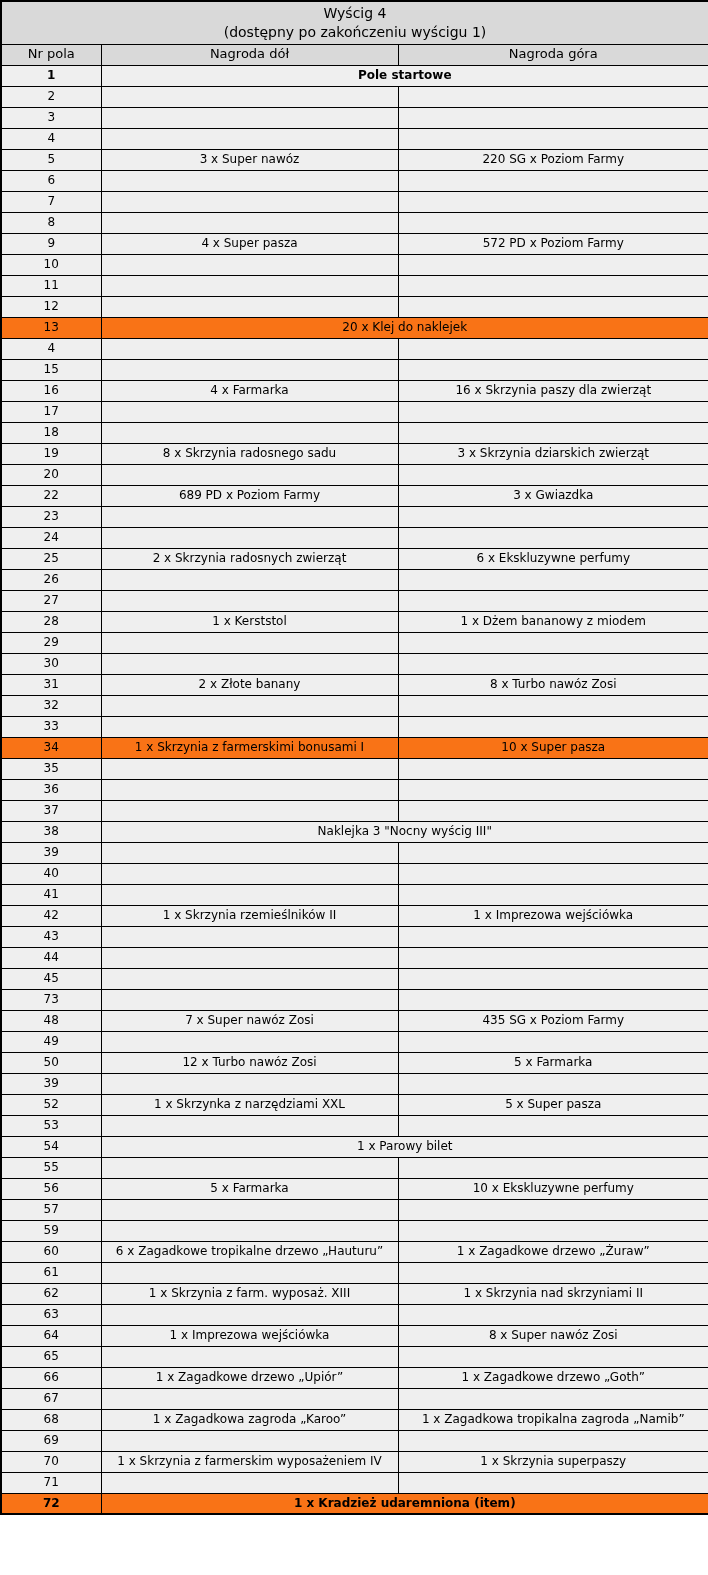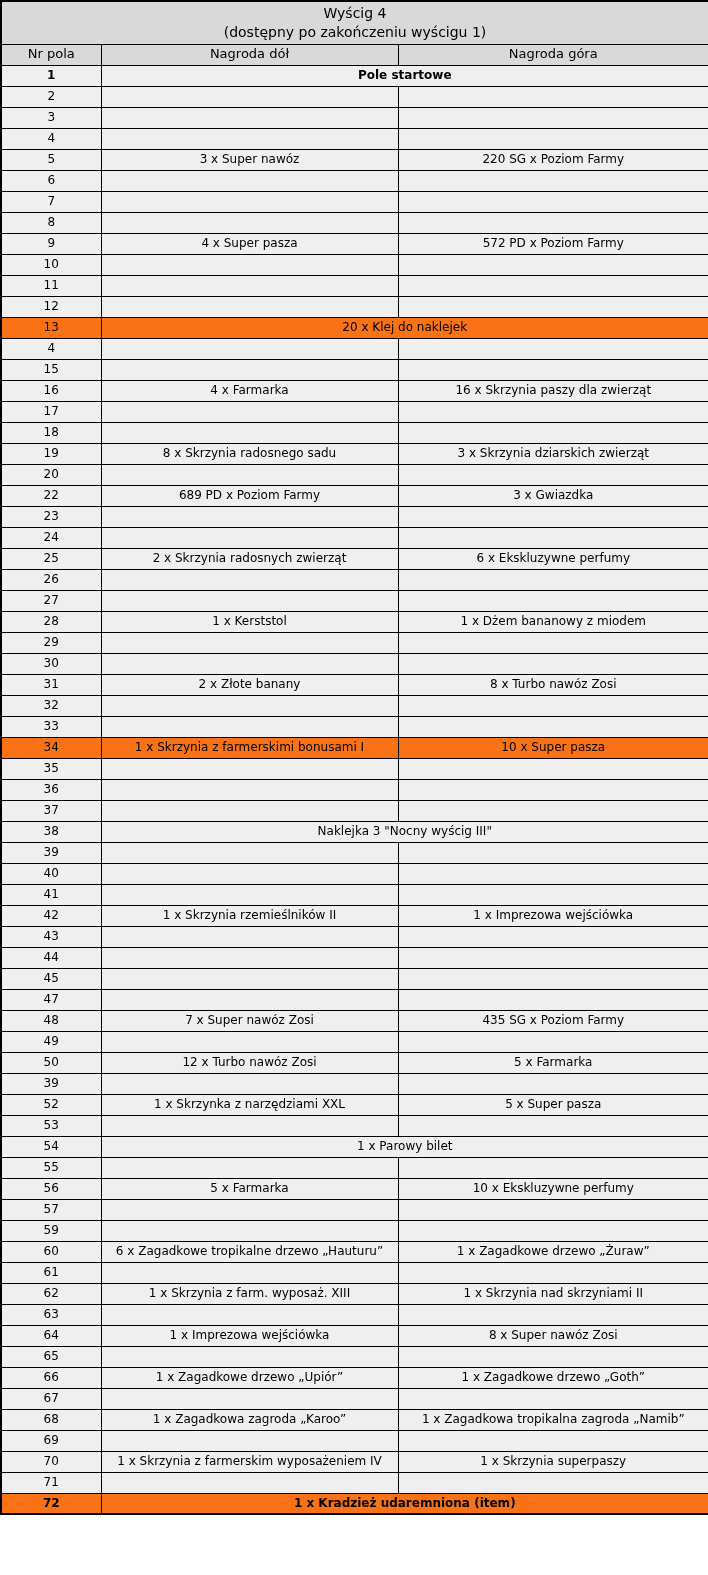--- a/index.html
+++ b/index.html
@@ -278,21 +278,21 @@
         <td>44</td>
         <td></td>
         <td></td>
       </tr>
       <tr>
         <td>45</td>
         <td></td>
         <td></td>
       </tr>
       <tr>
-        <td>47</td>
+        <td>73</td>
         <td></td>
         <td></td>
       </tr>
       <tr>
         <td>48</td>
         <td>7 x Super nawóz Zosi</td>
         <td>435 SG x Poziom Farmy</td>
       </tr>
       <tr>
         <td>49</td>

